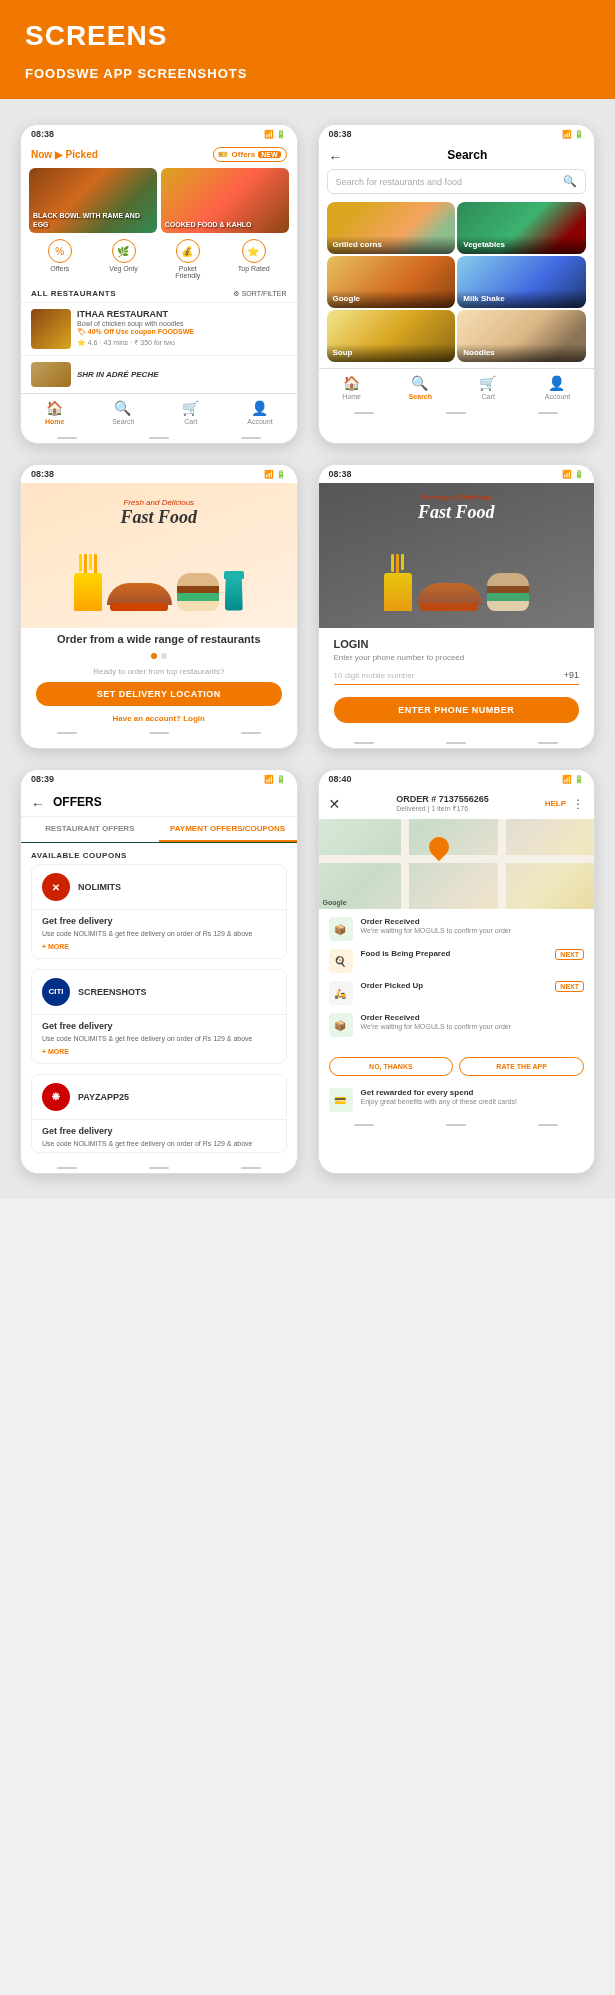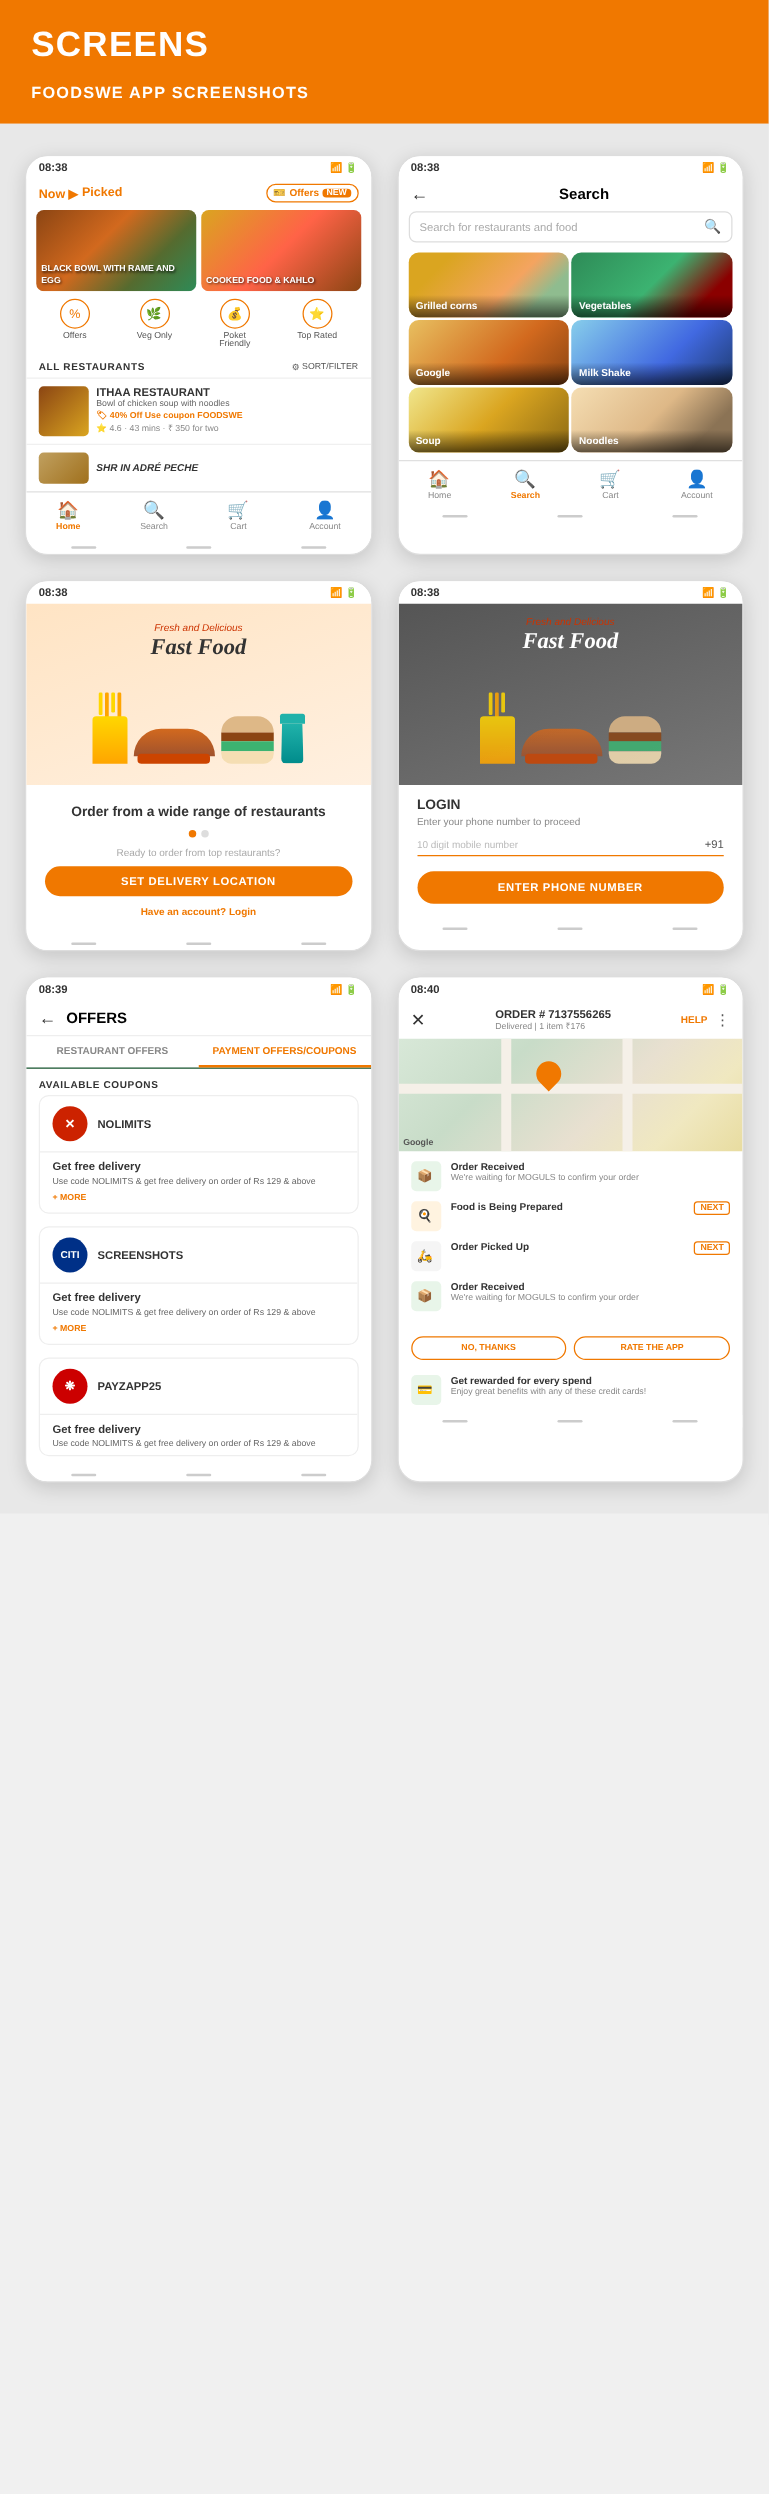--- a/index.html
+++ b/index.html
@@ -301,21 +301,21 @@
       position: absolute;
       top: 15px;
       left: 50%;
       transform: translateX(-50%);
       text-align: center;
     }
     .fresh-small { font-size: 8px; color: #cc3300; font-style: italic; }
     .fresh-big { font-size: 18px; font-weight: 900; color: #333; font-style: italic; font-family: Georgia, serif; }
 
     .onboard-content {
-      padding: 16px 15px;
+      padding: 5px 15px;
       text-align: center;
     }
     .onboard-title { font-size: 11px; font-weight: 700; color: #333; }
     .page-dots {
       display: flex;
       justify-content: center;
       gap: 4px;
       margin: 8px 0;
     }
     .dot { width: 6px; height: 6px; border-radius: 50%; background: #ddd; }

